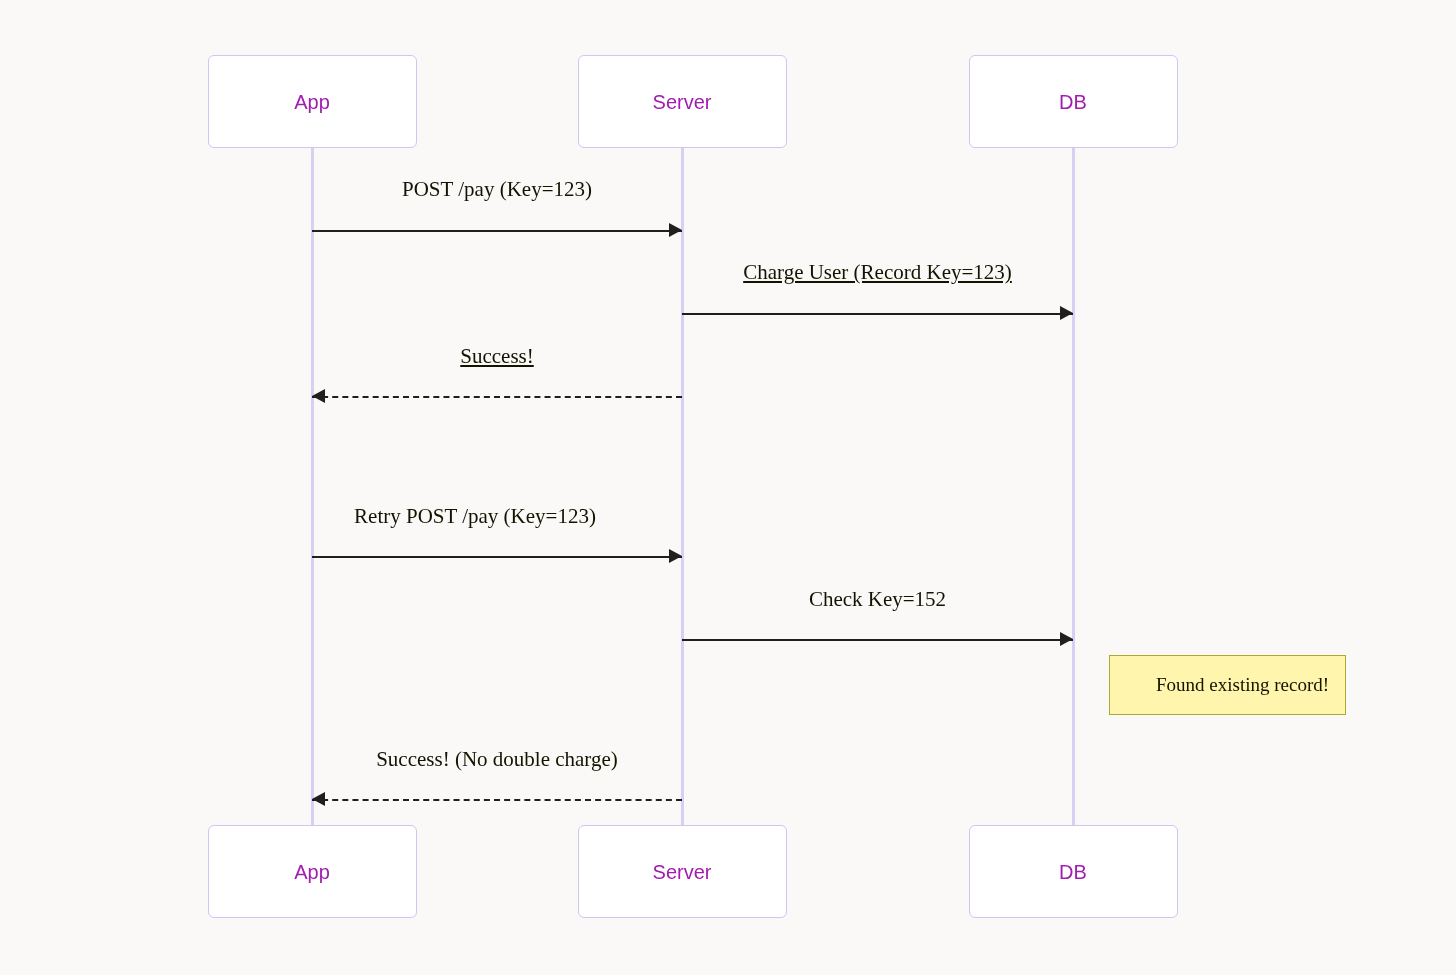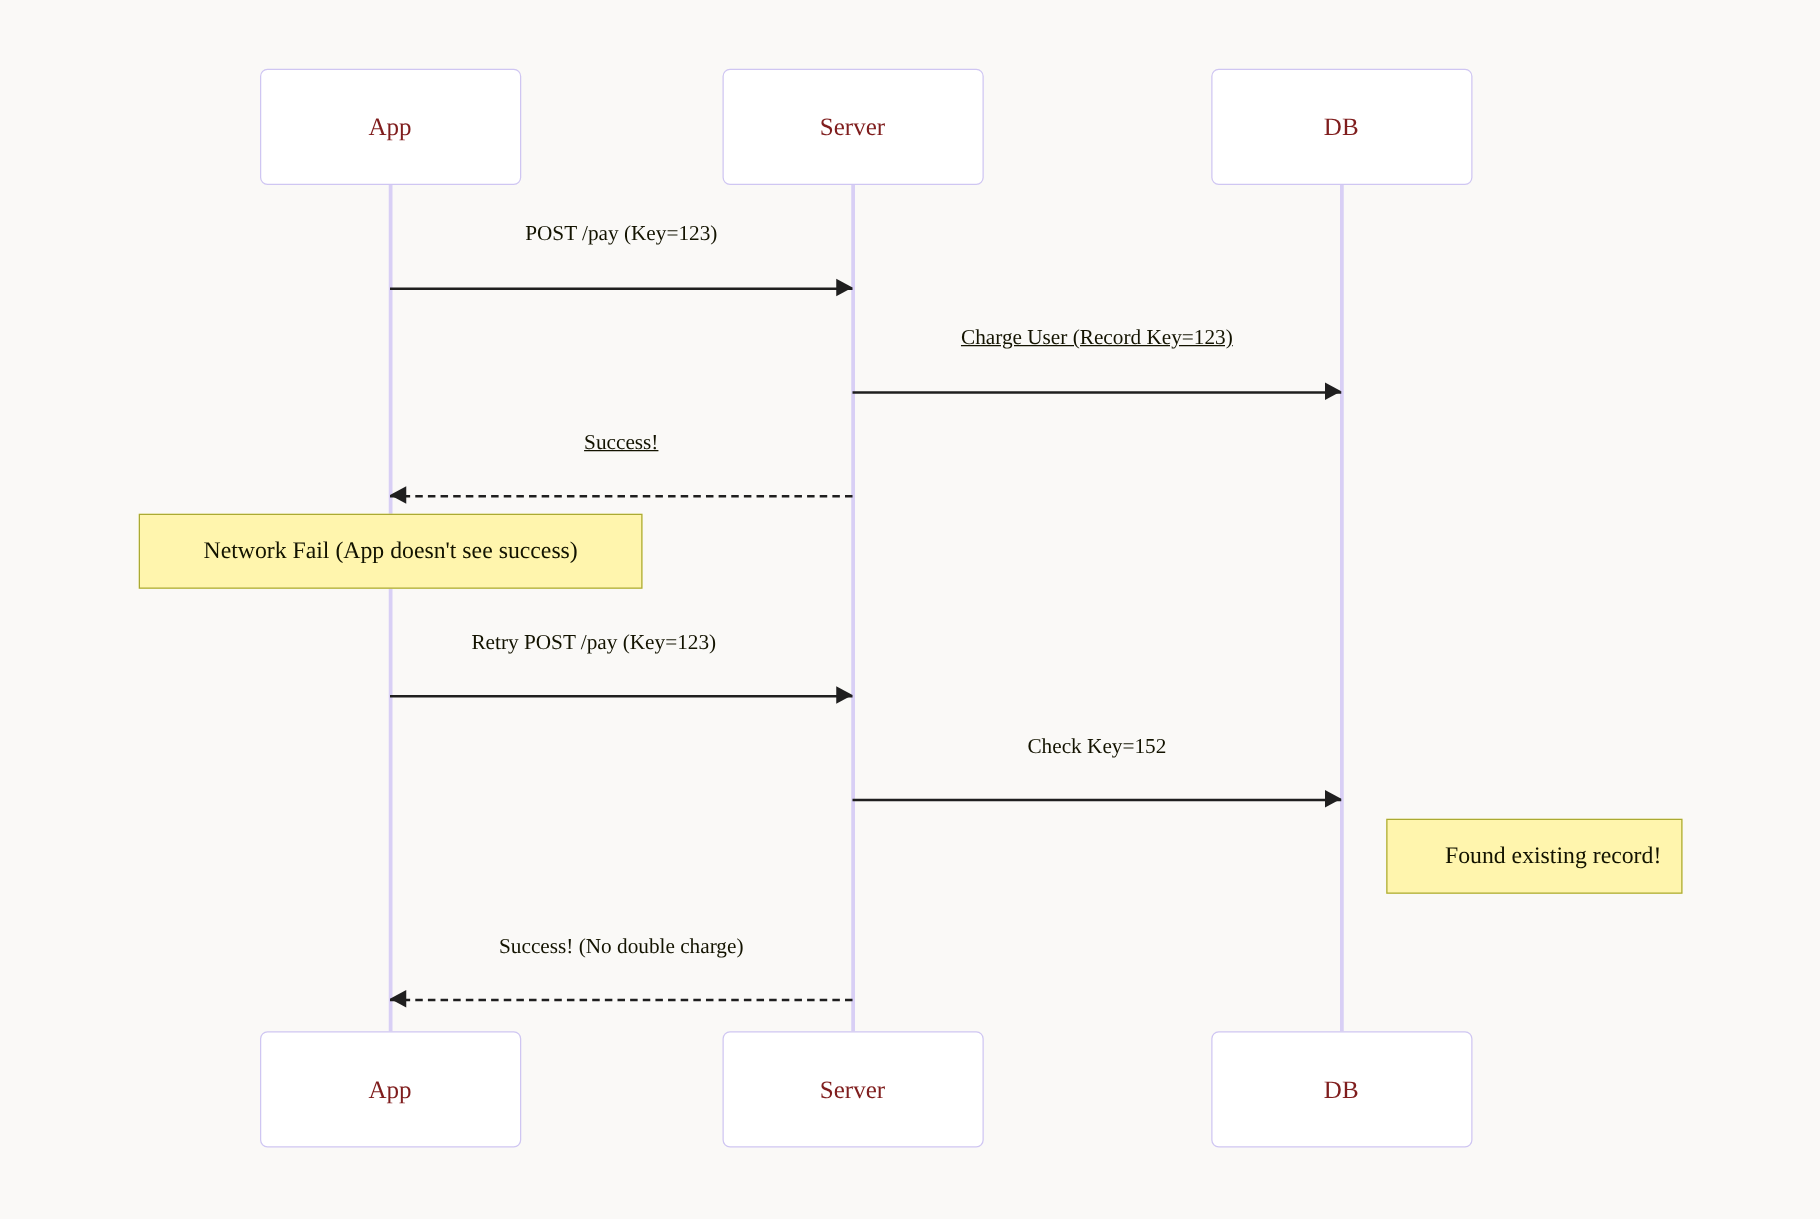--- a/index.html
+++ b/index.html
@@ -27,22 +27,22 @@
     background: #ffffff;
     border: 1.6px solid #cfc6f2;
     border-radius: 6px;
     display: flex;
     align-items: center;
     justify-content: center;
     z-index: 3;
   }
   .actor-label {
     font-size: 20px;
-    color: #7f1d1d;
-    font-family: Liberation Serif, serif;
+    color: #a21caf;
+    font-family: Liberation Sans, sans-serif;
     line-height: 1;
   }
 
   
   .lifeline {
     position: absolute;
     width: 3px;
     background: #d8cff5;
     z-index: 1;
   }
@@ -74,21 +74,21 @@
     border-bottom: 7.5px solid transparent;
     border-left: 13px solid #1f1f1f;
   }
   .msg-head.left {
     border-top: 7.5px solid transparent;
     border-bottom: 7.5px solid transparent;
     border-right: 13px solid #1f1f1f;
   }
   .msg-text {
     position: absolute;
-    font-size: 17px;
+    font-size: 21px;
     color: #131300;
     white-space: nowrap;
     transform: translateX(-50%);
     z-index: 4;
     font-family: "Liberation Serif", "DejaVu Serif", serif;
   }
 
   
   .note {
     position: absolute;
@@ -180,21 +180,18 @@
     <div class="msg-head right" style="left: 378px;"></div>
   </div>
   <div class="msg-text" id="msgtxt-4" style="left: 877.5px; top: 587px;">Check Key=152</div>
 
   <div class="msg" id="msg-5" style="left: 312px; top: 799px; width: 370px;">
     <div class="msg-line dashed" style="width: 370px;"></div>
     <div class="msg-head left" style="left: 0px;"></div>
   </div>
   <div class="msg-text" id="msgtxt-5" style="left: 497px; top: 747px;">Success! (No double charge)</div>
 
-  <div class="note" id="note-0" style="left: 111px; top: 411px; width: 403px; height: 60px; background: rgb(255, 245, 173); border-color: rgb(170, 170, 51);">
-    <span class="note-text">Network Fail (App doesn't see success)</span>
-  </div>
   <div class="note" id="note-1" style="left: 1109px; top: 655px; width: 237px; height: 60px; background: rgb(255, 245, 173); border-color: rgb(170, 170, 51); padding-left: 30px;">
     <span class="note-text">Found existing record!</span>
   </div>
 
 
 </div>
 
 </body></html>

